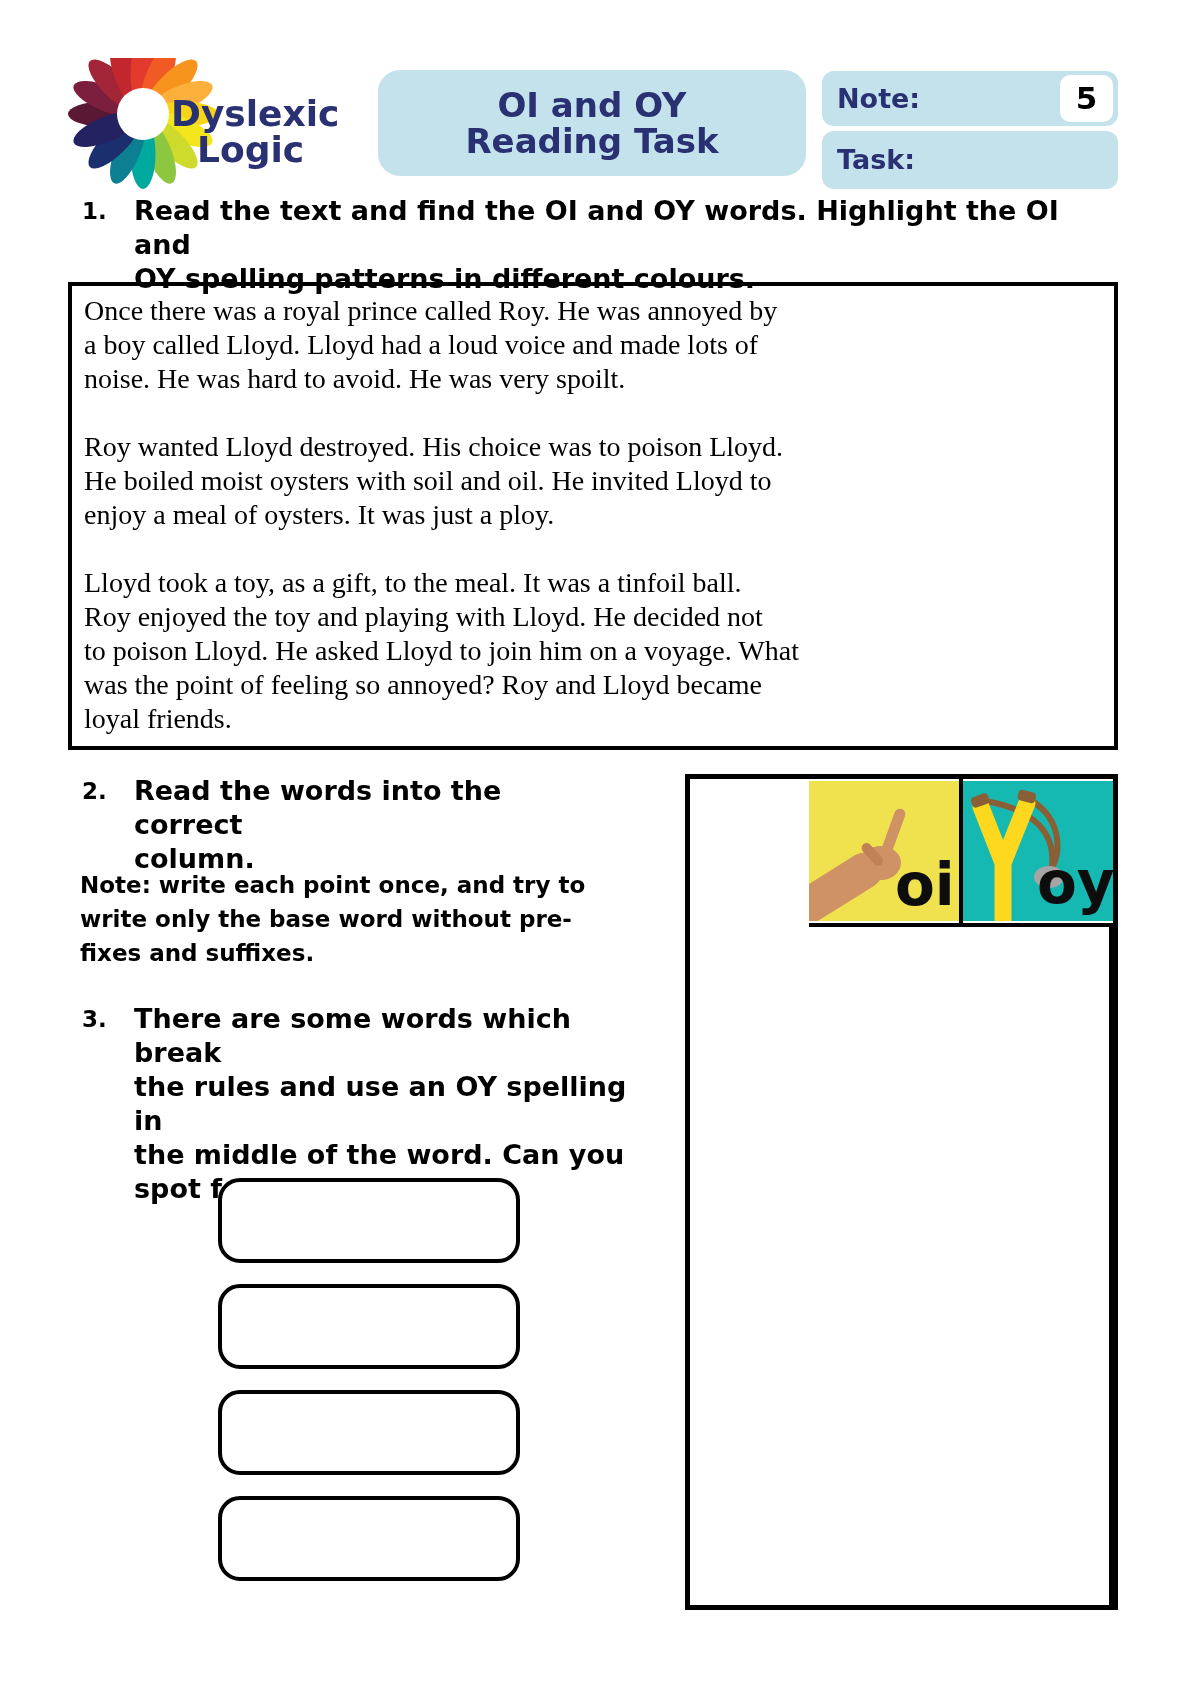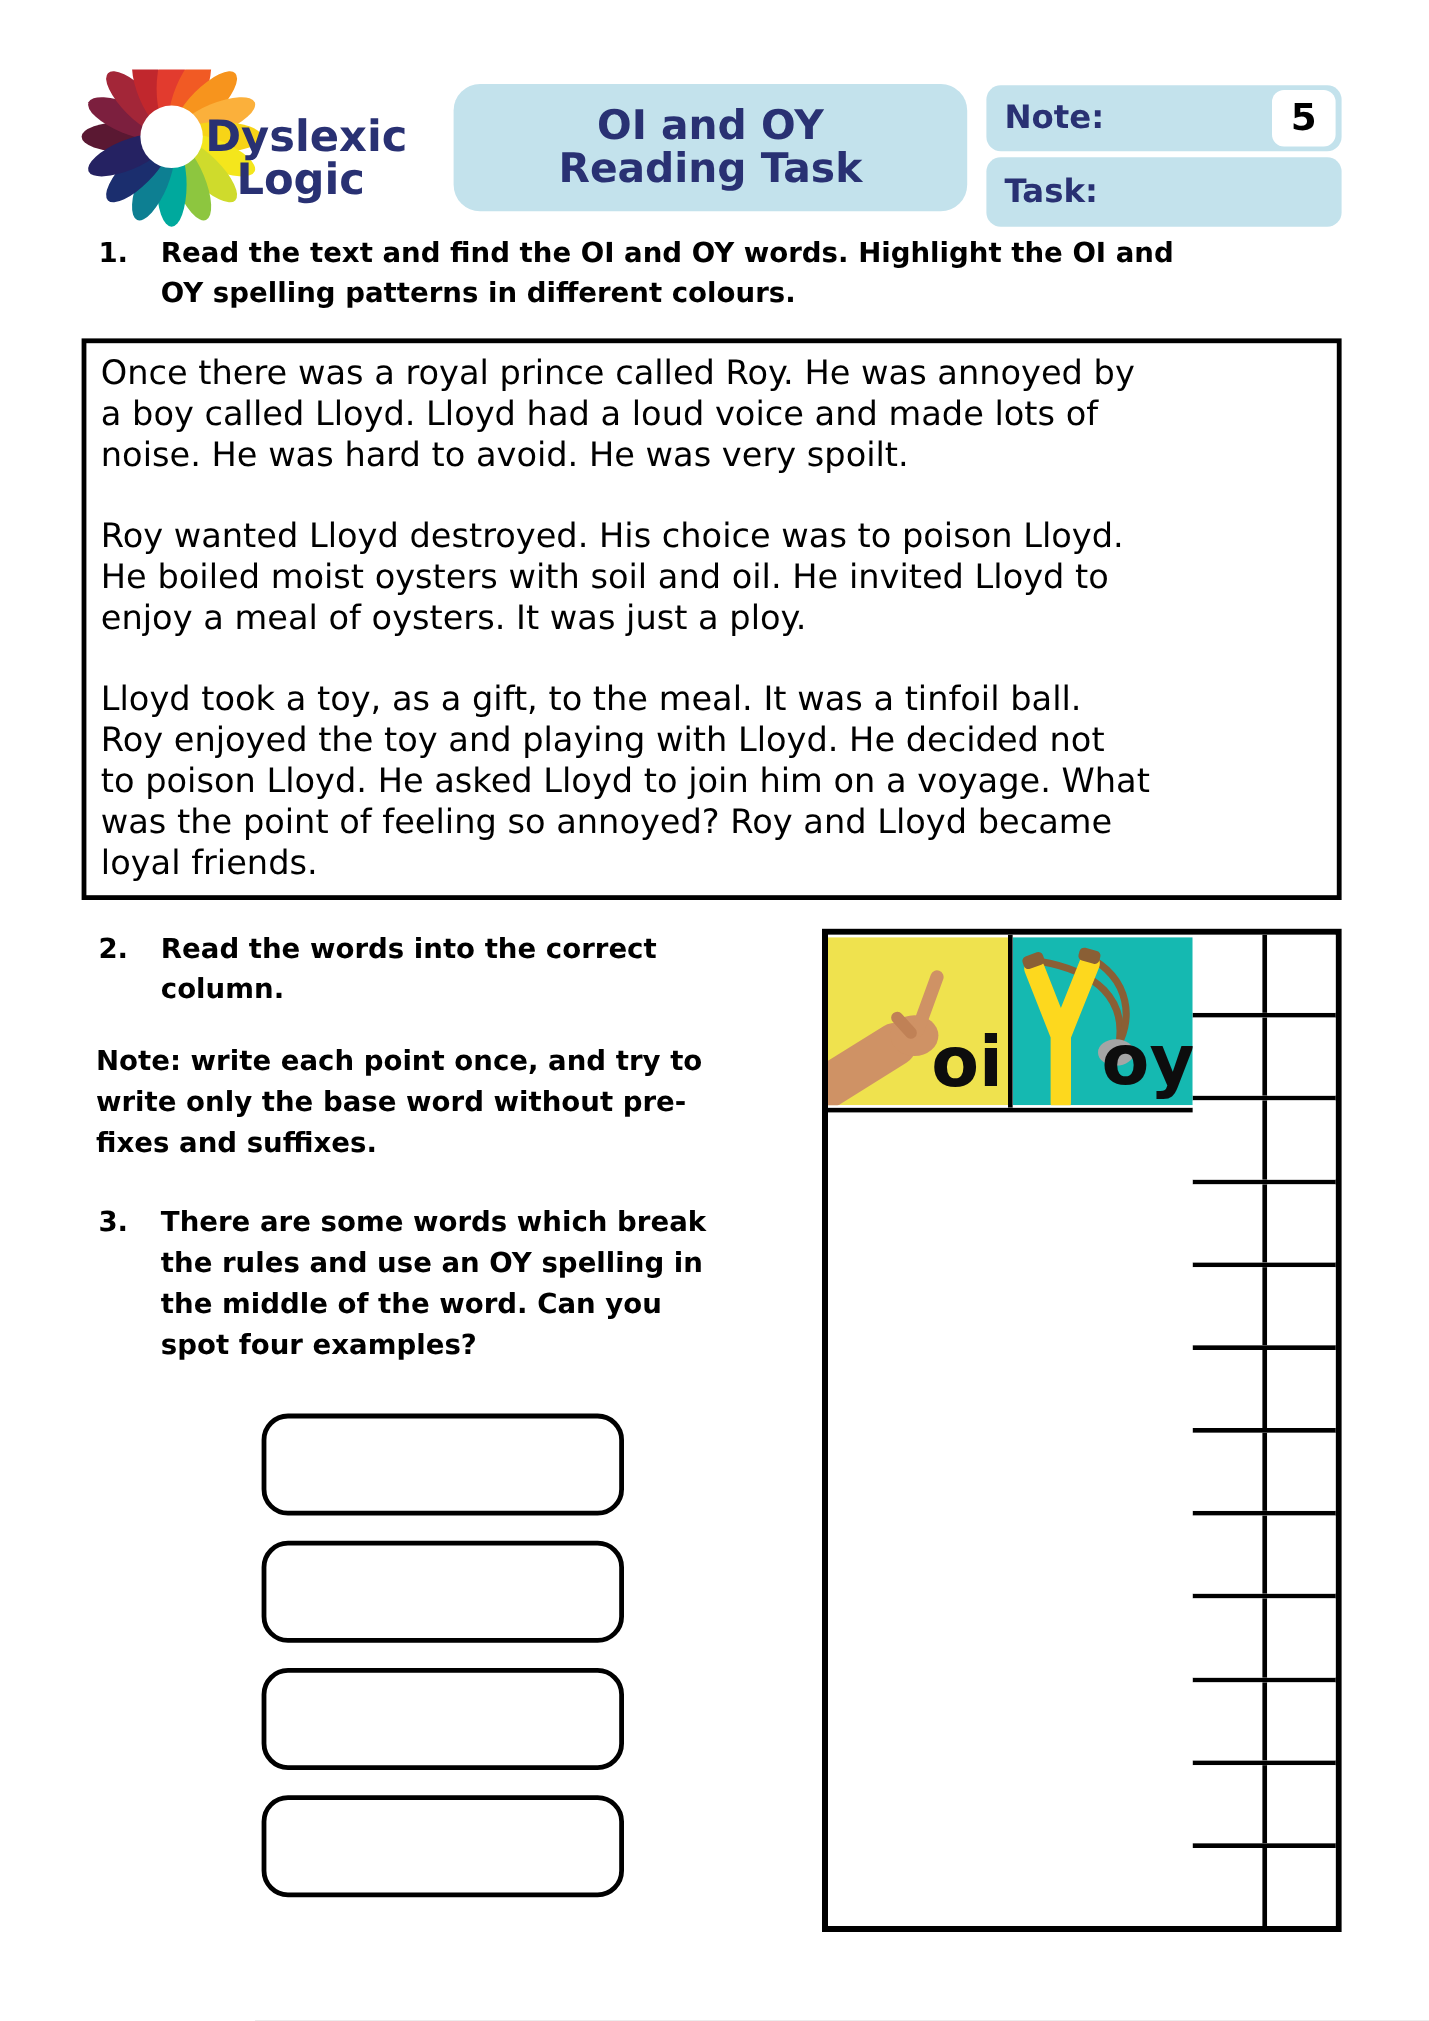--- a/index.html
+++ b/index.html
@@ -28,46 +28,46 @@
   .name-box { top:71px; height:55px; line-height:55px; }
   .date-box { top:131px; height:58px; line-height:58px; }
   .num-box {
     position:absolute; right:5px; top:4px; width:53px; height:47px;
     background:#ffffff; border-radius:10px; color:#000;
     font-size:31px; line-height:47px; text-align:center; font-weight:bold;
   }
 
   
   .q-num { font-weight:bold; font-size:23px; line-height:34px; }
-  .q-text { font-weight:bold; font-size:23px; line-height:34px; }
+  .q-text { font-weight:bold; font-size:27px; line-height:34px; }
   .q1-num { left:82px; top:194px; }
   .q1-text { left:134px; top:194px; width:930px; }
   .q2-num { left:82px; top:774px; }
   .q2-text { left:134px; top:774px; width:480px; }
   .note-text { left:80px; top:868px; width:545px; font-weight:bold; font-size:23px; line-height:34px; }
   .q3-num { left:82px; top:1002px; }
   .q3-text { left:134px; top:1002px; width:500px; }
 
   
   .story-box {
     left:68px; top:282px; width:1050px; height:468px;
     border:4px solid #000; padding:8px 8px 0 12px;
-    font-size:28px; line-height:34px;
+    font-size:28px; line-height:34px;font-family:Liberation Serif, serif;
   }
   .story-box p { margin:0 0 34px 0; }
   .story-box p:last-child { margin-bottom:16px; }
 
   
   .answer-boxes { left:218px; top:1178px; display:flex; flex-direction:column; gap:21px; }
   .answer-box { width:302px; height:85px; border:4px solid #000; border-radius:22px; background:#fff; }
 
   
   .sort-table {
     left:685px; top:774px; width:433px; height:836px;
-    border:5px solid #000; display:flex; flex-direction:row; background:#fff;
+    border:5px solid #000; display:flex; flex-direction:column; background:#fff;align-items:flex-end;
   }
   .thead { height:148px; display:flex; border-bottom:4px solid #000; }
   .thcell { flex:1; display:flex; align-items:center; justify-content:center; background:#fff; }
   .thcell.first { border-right:4px solid #000; }
   .trows { flex:1; display:flex; flex-direction:column; }
   .trow { flex:1; display:flex; border-bottom:4px solid #000; }
   .trow:last-child { border-bottom:none; }
   .tcell { flex:1; background:#fff; }
   .tcell.first { border-right:4px solid #000; }
   .hdr-label { font-weight:bold; font-size:58px; fill:#0d0d0d; font-family:"DejaVu Sans", sans-serif; }

